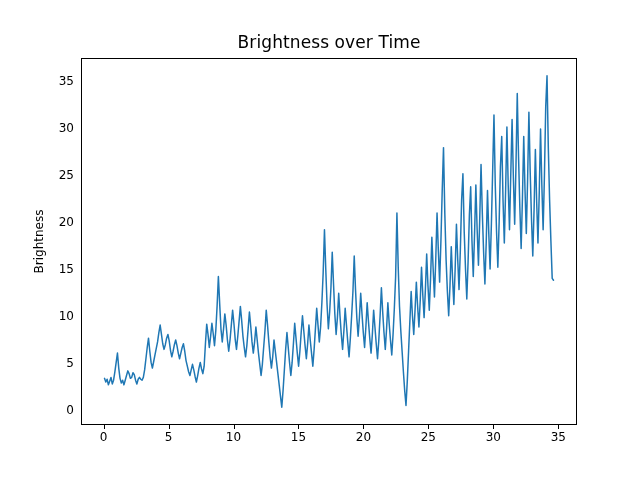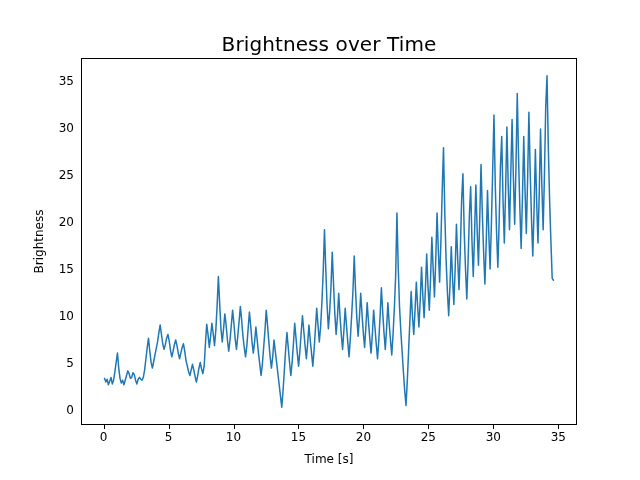--- a/index.html
+++ b/index.html
@@ -19,21 +19,21 @@
     width: 640px;
     height: 480px;
     background: #ffffff;
   }
   #chart-title {
     position: absolute;
     left: 81px;
     top: 32px;
     width: 496px;
     text-align: center;
-    font-size: 20px;
+    font-size: 17px;
     color: #000000;
     letter-spacing: 0.1px;
   }
   #axes-area {
     position: absolute;
     left: 81px;
     top: 58px;
     width: 496px;
     height: 367px;
     box-sizing: border-box;
@@ -181,15 +181,14 @@
   <div id="xtick-labels">
       <div class="tick-label-x" style="left: 22.6045px;">0</div>
       <div class="tick-label-x" style="left: 87.56px;">5</div>
       <div class="tick-label-x" style="left: 152.515px;">10</div>
       <div class="tick-label-x" style="left: 217.471px;">15</div>
       <div class="tick-label-x" style="left: 282.426px;">20</div>
       <div class="tick-label-x" style="left: 347.382px;">25</div>
       <div class="tick-label-x" style="left: 412.337px;">30</div>
       <div class="tick-label-x" style="left: 477.293px;">35</div>
     </div>
-  <div id="xlabel">Time [s]</div>
 
 </div>
 
 </body></html>

